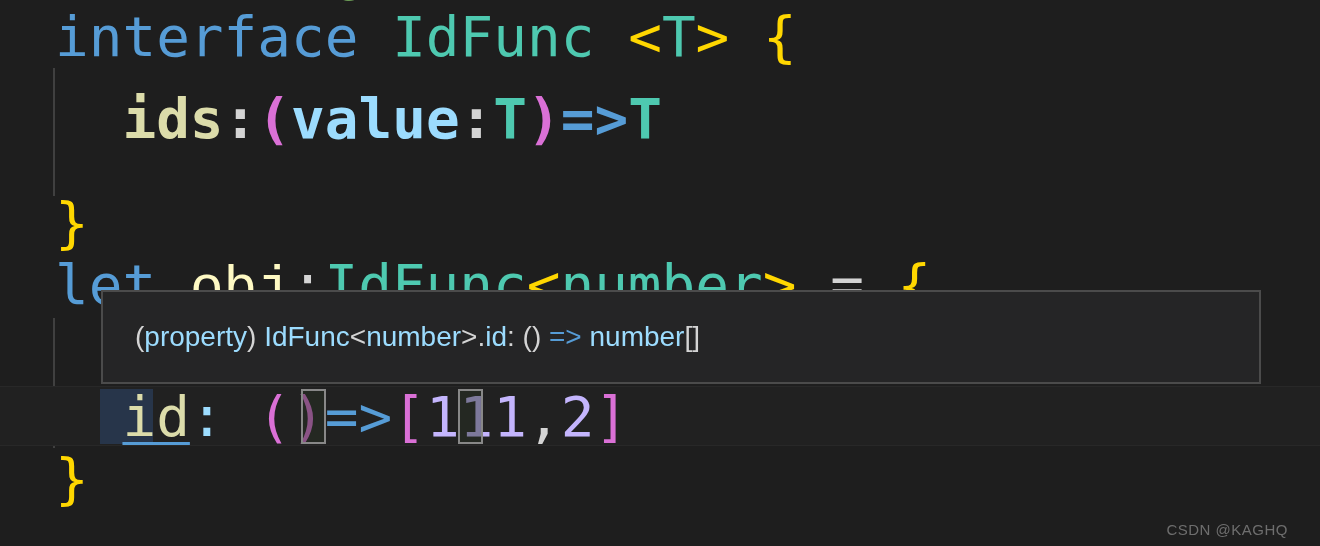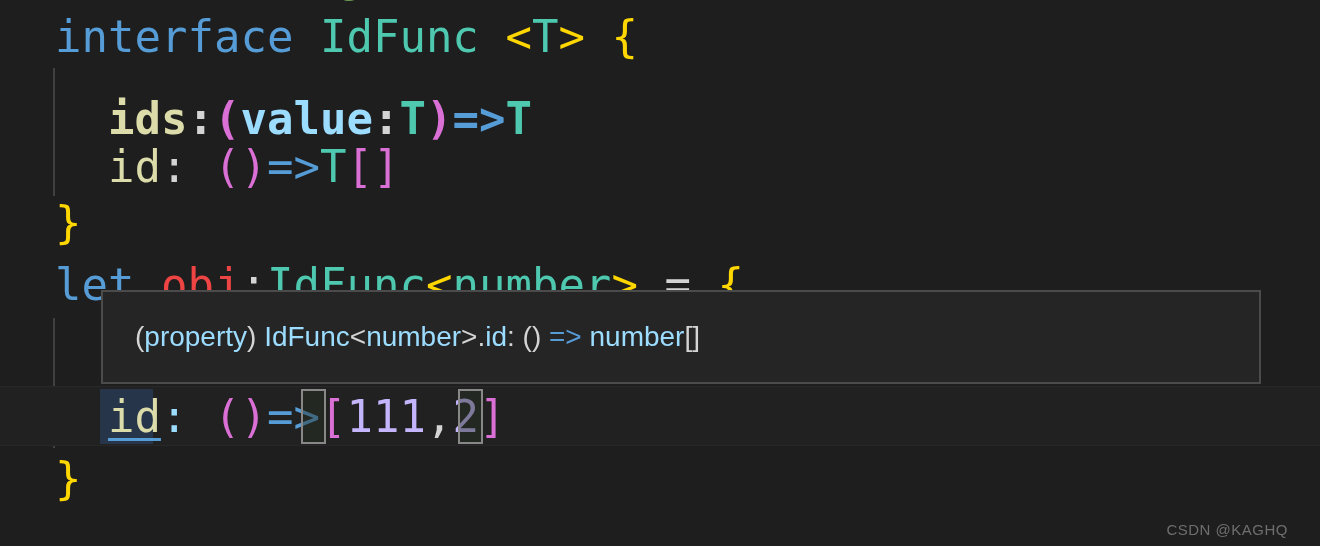--- a/index.html
+++ b/index.html
@@ -22,21 +22,21 @@
     overflow: hidden;
   }
 
   
   .code-line {
     position: absolute;
     left: 0;
     width: 1320px;
     height: 62px;
     line-height: 62px;
-    font-size: 44px;
+    font-size: 56px;
     letter-spacing: 0px;
     white-space: pre;
     color: #d4d4d4;
   }
   .code-line .gutter-pad { display: inline-block; width: 55px; }
 
   
   #line-comment {
     top: -54px;
     color: #6a9955;
@@ -56,21 +56,21 @@
   .kw      { color: #569cd6; }   
   .type    { color: #4ec9b0; }   
   .angle   { color: #ffd700; }   
   .brace   { color: #ffd700; }   
   .prop    { color: #dcdcaa; }   
   .punct   { color: #d4d4d4; }   
   .paren   { color: #da70d6; }   
   .param   { color: #9cdcfe; }   
   .arrow   { color: #569cd6; }   
   .num     { color: #c4b5fd; }   
-  .varname { color: #ef4444; }   
+  .varname { color: #fef9c3; font-family: Liberation Mono, monospace; }   
   .op      { color: #d4d4d4; }   
 
   
   .indent-guide {
     position: absolute;
     left: 53px;
     width: 2px;
     background: #404040;
   }
   #guide-1 { top: 68px;  height: 128px; }
@@ -156,21 +156,20 @@
   <div id="current-line"></div>
 
   <div id="word-highlight"></div>
 
   <div class="code-line" id="line-comment"><span class="gutter-pad"></span><span>// 泛型接口 generic interface</span></div>
 
   <div class="code-line" id="line-interface"><span class="gutter-pad"></span><span class="kw">interface</span><span class="punct"> </span><span class="type">IdFunc</span><span class="punct"> </span><span class="angle">&lt;</span><span class="type">T</span><span class="angle">&gt;</span><span class="punct"> </span><span class="brace">{</span></div>
 
   <div class="code-line" id="line-ids"><span class="gutter-pad"></span><span class="punct">  </span><span class="prop">ids</span><span class="punct">:</span><span class="paren">(</span><span class="param">value</span><span class="punct">:</span><span class="type">T</span><span class="paren">)</span><span class="arrow">=&gt;</span><span class="type">T</span></div>
 
-  <div class="code-line" id="line-idT"><span class="gutter-pad"></span><span class="punct">  </span><span class="prop">id</span><span class="punct">:</span><span class="punct"> </span><span class="paren">(</span><span class="paren">)</span><span class="arrow">=&gt;</span><span class="type">T</span><span class="paren">[]</span></div>
 
   <div class="code-line" id="line-close1"><span class="gutter-pad"></span><span class="brace">}</span></div>
 
   <div class="code-line" id="line-let"><span class="gutter-pad"></span><span class="kw">let</span><span class="punct"> </span><span class="varname">obj</span><span class="punct">:</span><span class="type">IdFunc</span><span class="angle">&lt;</span><span class="type">number</span><span class="angle">&gt;</span><span class="punct"> </span><span class="op">=</span><span class="punct"> </span><span class="brace">{</span></div>
 
   <div class="code-line" id="line-ids2"><span class="gutter-pad"></span><span class="punct">  </span><span class="prop">ids</span><span class="punct">:</span><span class="paren">(</span><span class="param">value</span><span class="paren">)</span><span class="arrow">=&gt;</span><span class="param">value</span></div>
 
   <div class="code-line" id="line-idarr"><span class="gutter-pad"></span><span class="punct">  </span><span class="prop" style="text-decoration:underline; text-decoration-color:#569cd6; text-underline-offset:6px; text-decoration-thickness:3px;">id</span><span class="param">:</span><span class="punct"> </span><span class="paren">(</span><span class="paren">)</span><span class="arrow">=&gt;</span><span class="paren">[</span><span class="num">111</span><span class="punct">,</span><span class="num">2</span><span class="paren">]</span></div>
 
   <div class="code-line" id="line-close2"><span class="gutter-pad"></span><span class="brace">}</span></div>

